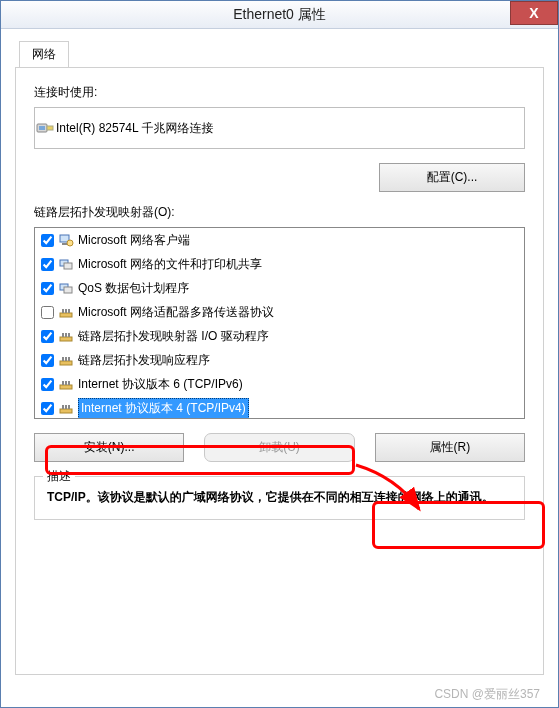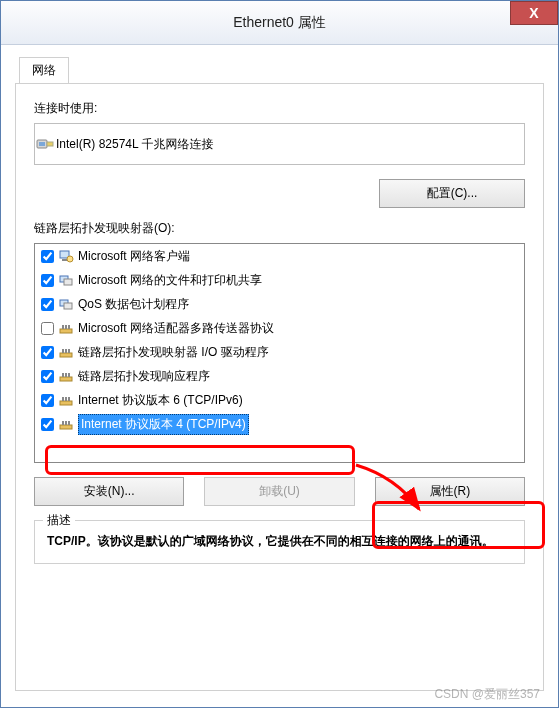--- a/index.html
+++ b/index.html
@@ -13,21 +13,21 @@
       position: relative;
     }
     .window {
       width: 559px;
       height: 708px;
       background: #fff;
       border: 1px solid #5a7fb0;
       position: relative;
     }
     .titlebar {
-      height: 44px;
+      height: 28px;
       background: linear-gradient(#fdfdfe, #e8edf5);
       border-bottom: 1px solid #c5cfde;
       display: flex;
       align-items: center;
       justify-content: center;
       position: relative;
     }
     .titlebar-text {
       font-size: 14px;
       color: #222;
@@ -109,21 +109,21 @@
     }
     .btn-configure {
       float: right;
       width: 146px;
       margin-bottom: 12px;
     }
     .clear { clear: both; }
     .items-list {
       border: 1px solid #888;
       background: #fff;
-      height: 220px;
+      height: 192px;
       overflow: hidden;
       margin-bottom: 14px;
     }
     .item-row {
       display: flex;
       align-items: center;
       padding: 2px 6px;
       gap: 4px;
       height: 24px;
       font-size: 12px;
@@ -166,20 +166,21 @@
       display: flex;
       gap: 20px;
       margin-bottom: 14px;
     }
     .btn-row .btn { flex: 1; }
     .btn-disabled {
       color: #9a9a9a;
       background: #f2f2f2;
       border-color: #c8c8c8;
       cursor: default;
+      border-radius: 7px;
     }
     .fieldset {
       border: 1px solid #d0d0d0;
       padding: 10px 28px 12px 12px;
       position: relative;
       margin-top: 6px;
     }
     .fieldset-legend {
       position: absolute;
       top: -9px;

